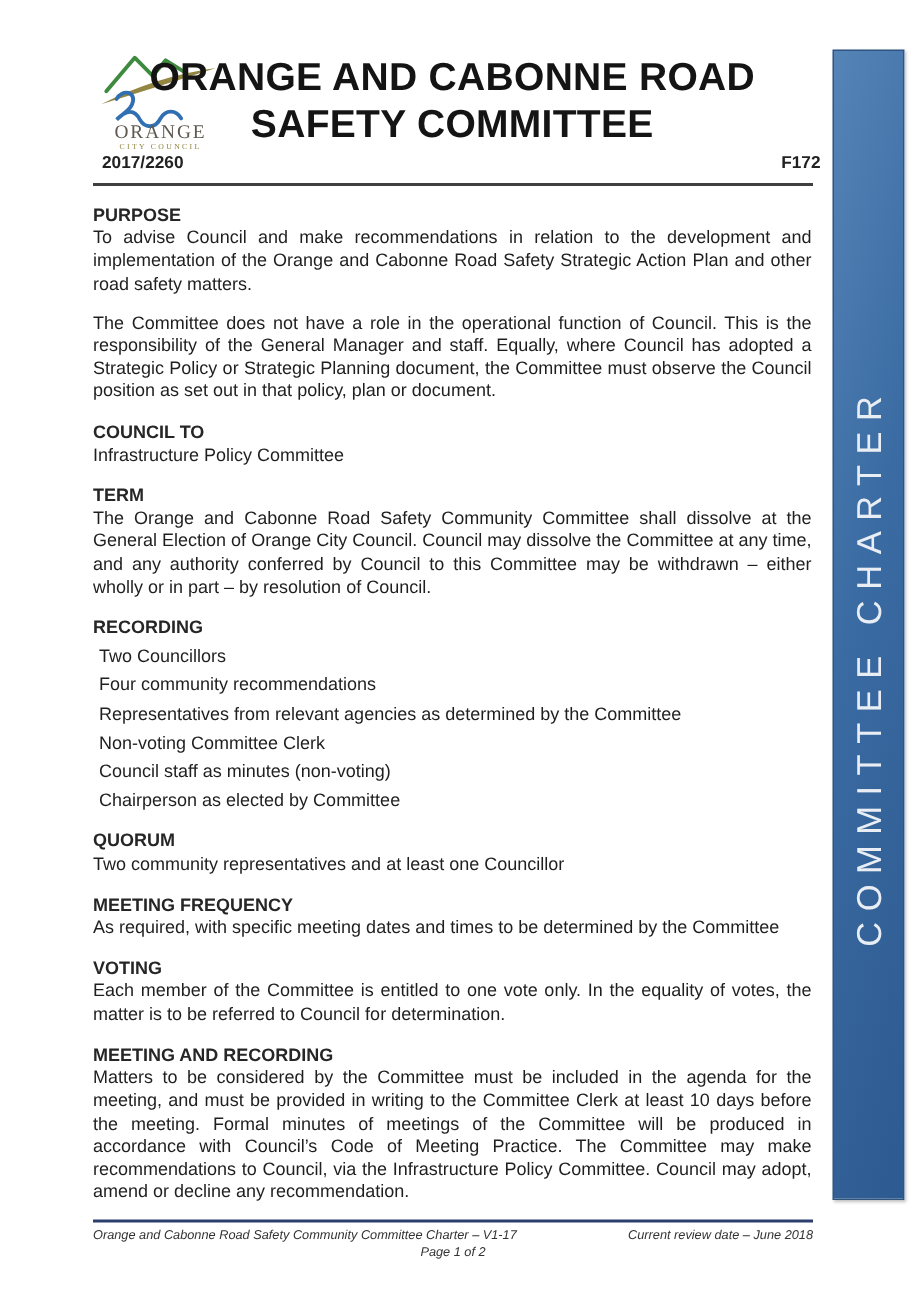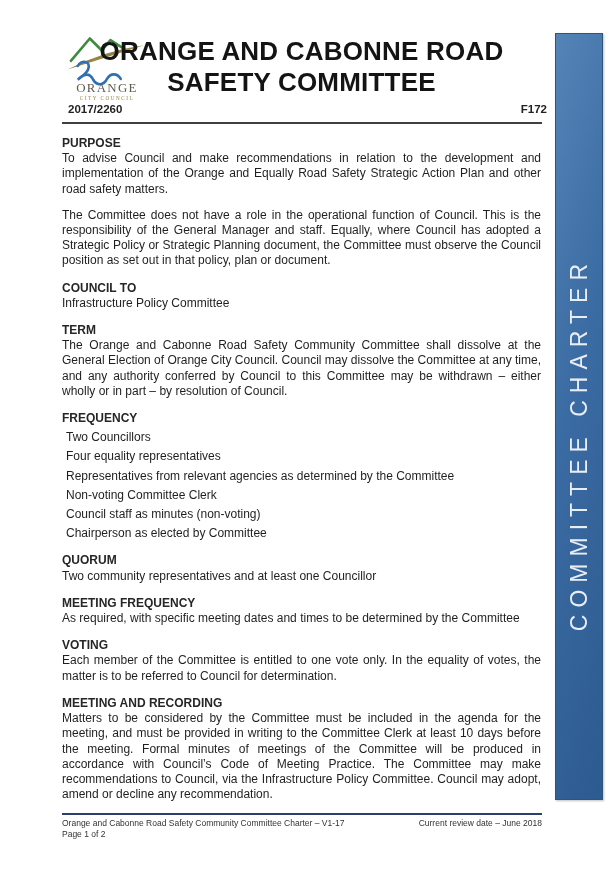--- a/index.html
+++ b/index.html
@@ -40,24 +40,24 @@
     display:flex;align-items:center;justify-content:center;
   }
   .sidebar-label{
     writing-mode:vertical-rl;
     transform:rotate(180deg);
     position:relative;top:28px;
     font-size:23px;letter-spacing:7px;
     font-weight:400;white-space:nowrap;
   }
   
-  .footer{position:absolute;top:813px;left:62px;width:480px;font-size:8.5px;color:#333;}
+  .footer{position:absolute;top:813px;left:62px;width:480px;font-size:8.5px;color:#333;font-style:italic;}
   .rule-footer{width:480px;height:2px;}
   .footer-row{display:flex;justify-content:space-between;margin-top:3px;}
-  .footer-page{text-align:left;margin-top:1px;}
+  .footer-page{text-align:center;margin-top:1px;}
 </style>
 </head>
 <body>
 
 <div class="page">
 
   <div class="logo">
     <svg viewBox="0 0 100 88" width="86" height="76">
       <polyline points="8,38 30,12 44,26 54,14 70,24" fill="none" stroke="#3e8a3e" stroke-width="3" stroke-linecap="round" stroke-linejoin="round"></polyline>
       <path d="M4 48 Q48 26 93 20 Q50 34 4 48 Z" fill="#938642"></path>
@@ -74,35 +74,35 @@
 
   <div class="ref-row">
     <span>2017/2260</span>
     <span>F172</span>
   </div>
   <div class="rule-header" style="background: rgb(63, 63, 63);"></div>
 
   <div class="content">
       <section class="doc-section">
         <div class="heading">PURPOSE</div>
-        <p class="para">To advise Council and make recommendations in relation to the development and implementation of the Orange and Equally Road Safety Strategic Action Plan and other road safety matters.</p>
+        <p class="para">To advise Council and make recommendations in relation to the development and implementation of the Orange and Cabonne Road Safety Strategic Action Plan and other road safety matters.</p>
         <p class="para">The Committee does not have a role in the operational function of Council. This is the responsibility of the General Manager and staff. Equally, where Council has adopted a Strategic Policy or Strategic Planning document, the Committee must observe the Council position as set out in that policy, plan or document.</p>
       </section>
       <section class="doc-section">
         <div class="heading">COUNCIL TO</div>
         <p class="para">Infrastructure Policy Committee</p>
       </section>
       <section class="doc-section">
         <div class="heading">TERM</div>
         <p class="para">The Orange and Cabonne Road Safety Community Committee shall dissolve at the General Election of Orange City Council. Council may dissolve the Committee at any time, and any authority conferred by Council to this Committee may be withdrawn – either wholly or in part – by resolution of Council.</p>
       </section>
       <section class="doc-section">
-        <div class="heading">FREQUENCY</div>
+        <div class="heading">RECORDING</div>
         <div class="line">Two Councillors</div>
-        <div class="line">Four equality representatives</div>
+        <div class="line">Four community recommendations</div>
         <div class="line">Representatives from relevant agencies as determined by the Committee</div>
         <div class="line">Non-voting Committee Clerk</div>
         <div class="line">Council staff as minutes (non-voting)</div>
         <div class="line">Chairperson as elected by Committee</div>
       </section>
       <section class="doc-section">
         <div class="heading">QUORUM</div>
         <p class="para">Two community representatives and at least one Councillor</p>
       </section>
       <section class="doc-section">

